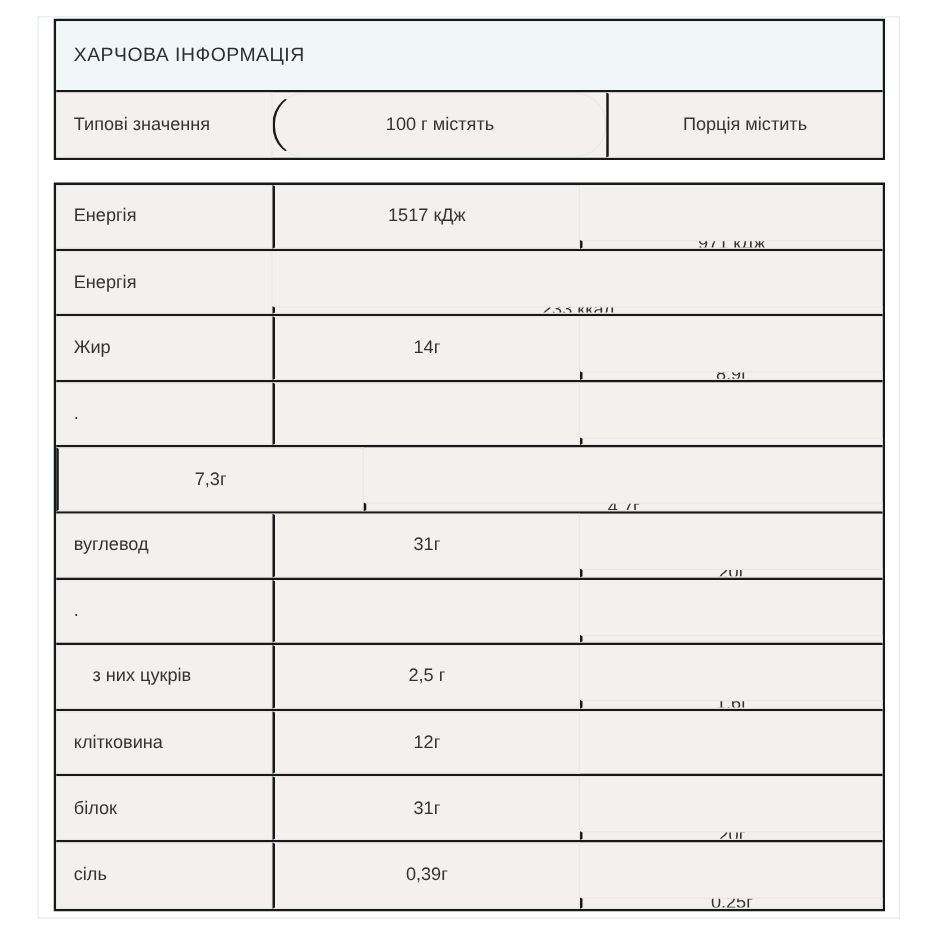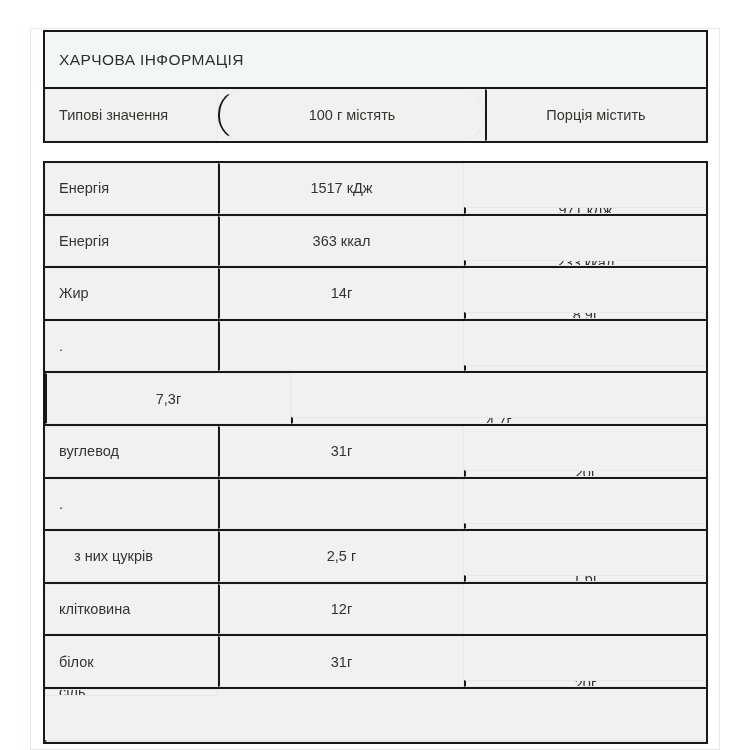--- a/index.html
+++ b/index.html
@@ -11,21 +11,21 @@
     height: 750px;
     background: #ffffff;
     font-family: "Liberation Sans", "DejaVu Sans", sans-serif;
     overflow: hidden;
   }
 
   
   #nutrition-panel {
     position: absolute;
     left: 30px;
-    top: 28px;
+    top: 13px;
     width: 690px;
     height: 722px;
     box-sizing: border-box;
     border: 1px solid #e4ebeb;
     background: #ffffff;
   }
 
   
   .header-block {
     position: absolute;
@@ -93,21 +93,20 @@
   }
   .data-row {
     height: 52.6px;
     display: flex;
     background: #f2f1f0;
     box-sizing: border-box;
     border-bottom: 2px solid #17181a;
   }
   .data-row:last-child {
     border-bottom: none;
-    flex-direction: column;
   }
   .data-cell {
     box-sizing: border-box;
     display: flex;
     align-items: center;
     font-size: 14.5px;
     color: #35332f;
     border: 1px solid #e9e8e6;
     overflow: hidden;
     white-space: nowrap;
@@ -149,21 +148,20 @@
   </div>
 
   <div class="body-block" id="body-block">
       <div class="data-row">
         <div class="data-cell c1">Енергія</div>
         <div class="data-cell c2">1517 кДж</div>
         <div class="data-cell c3">971 кДж</div>
       </div>
       <div class="data-row">
         <div class="data-cell c1">Енергія</div>
-        <div class="data-cell c2">363 ккал</div>
         <div class="data-cell c3">233 ккал</div>
       </div>
       <div class="data-row">
         <div class="data-cell c1">Жир</div>
         <div class="data-cell c2">14г</div>
         <div class="data-cell c3">8,9г</div>
       </div>
       <div class="data-row">
         <div class="data-cell c1">.</div>
         <div class="data-cell c2"></div>
@@ -192,17 +190,18 @@
         <div class="data-cell c1">клітковина</div>
         <div class="data-cell c2">12г</div>
       </div>
       <div class="data-row">
         <div class="data-cell c1">білок</div>
         <div class="data-cell c2">31г</div>
         <div class="data-cell c3">20г</div>
       </div>
       <div class="data-row">
         <div class="data-cell c1">сіль</div>
+        <div class="data-cell c2">0,39г</div>
         <div class="data-cell c3">0,25г</div>
       </div>
     </div>
 
 </div>
 
 </body></html>

